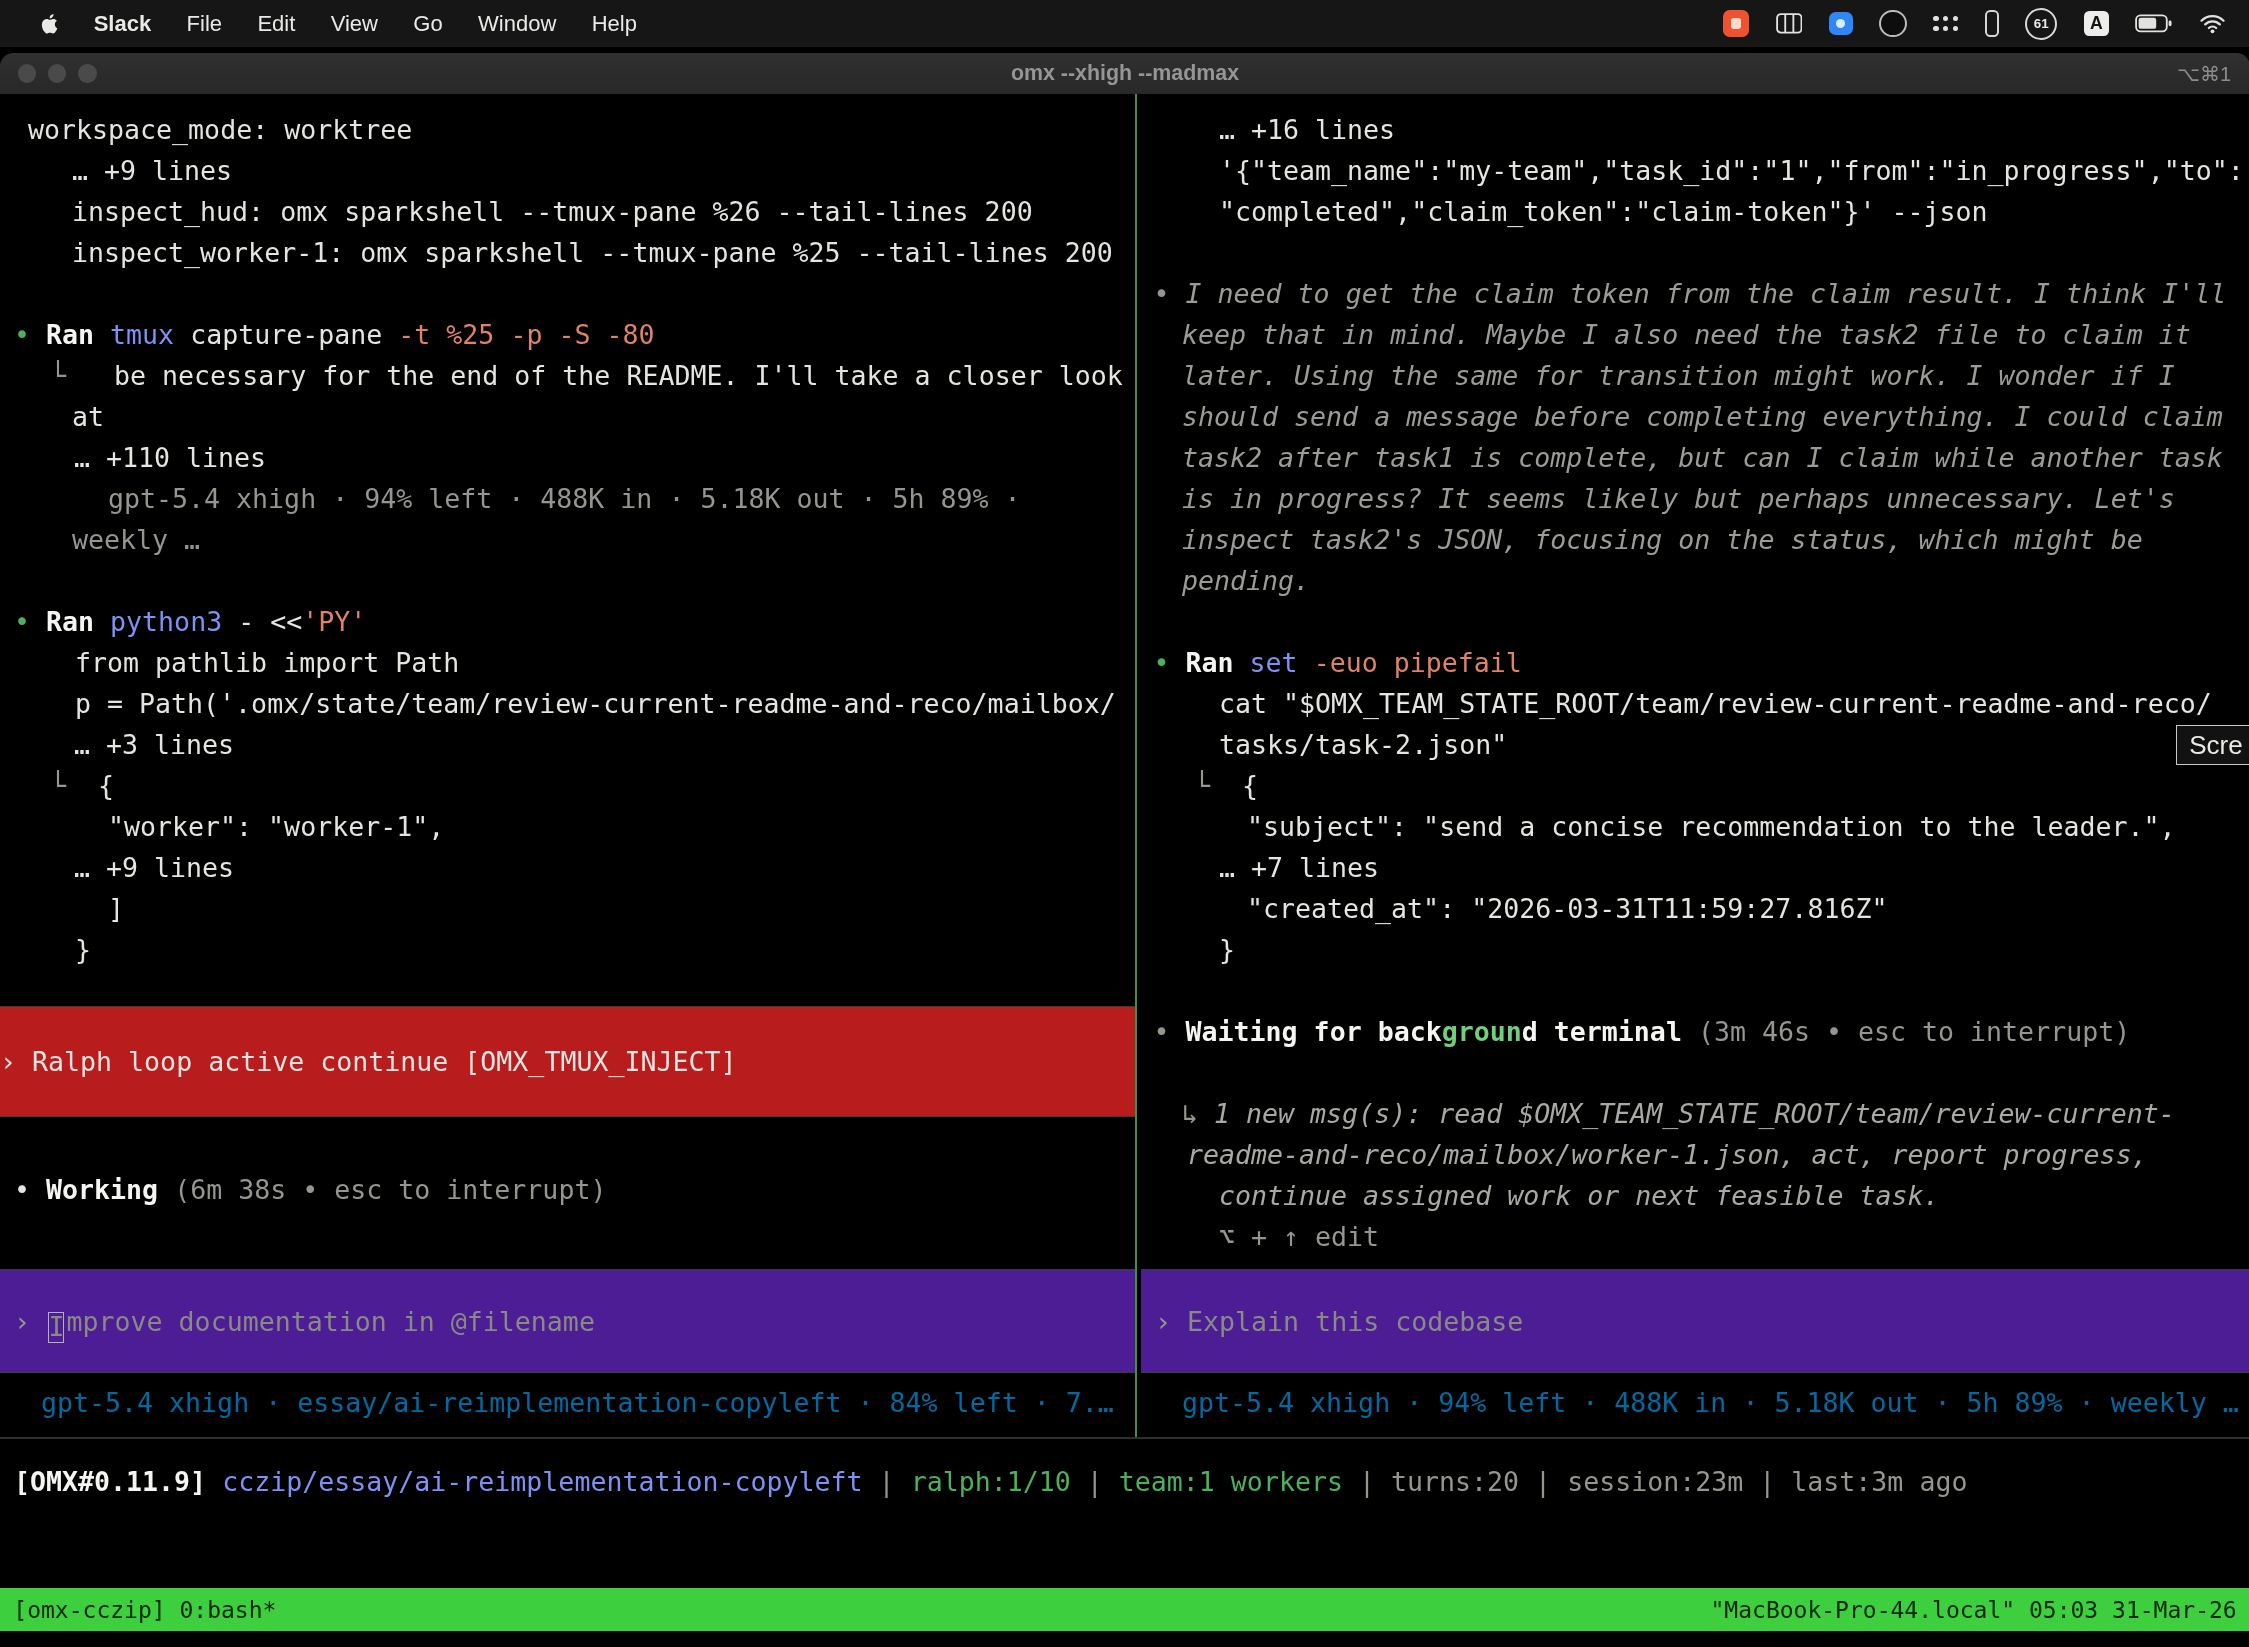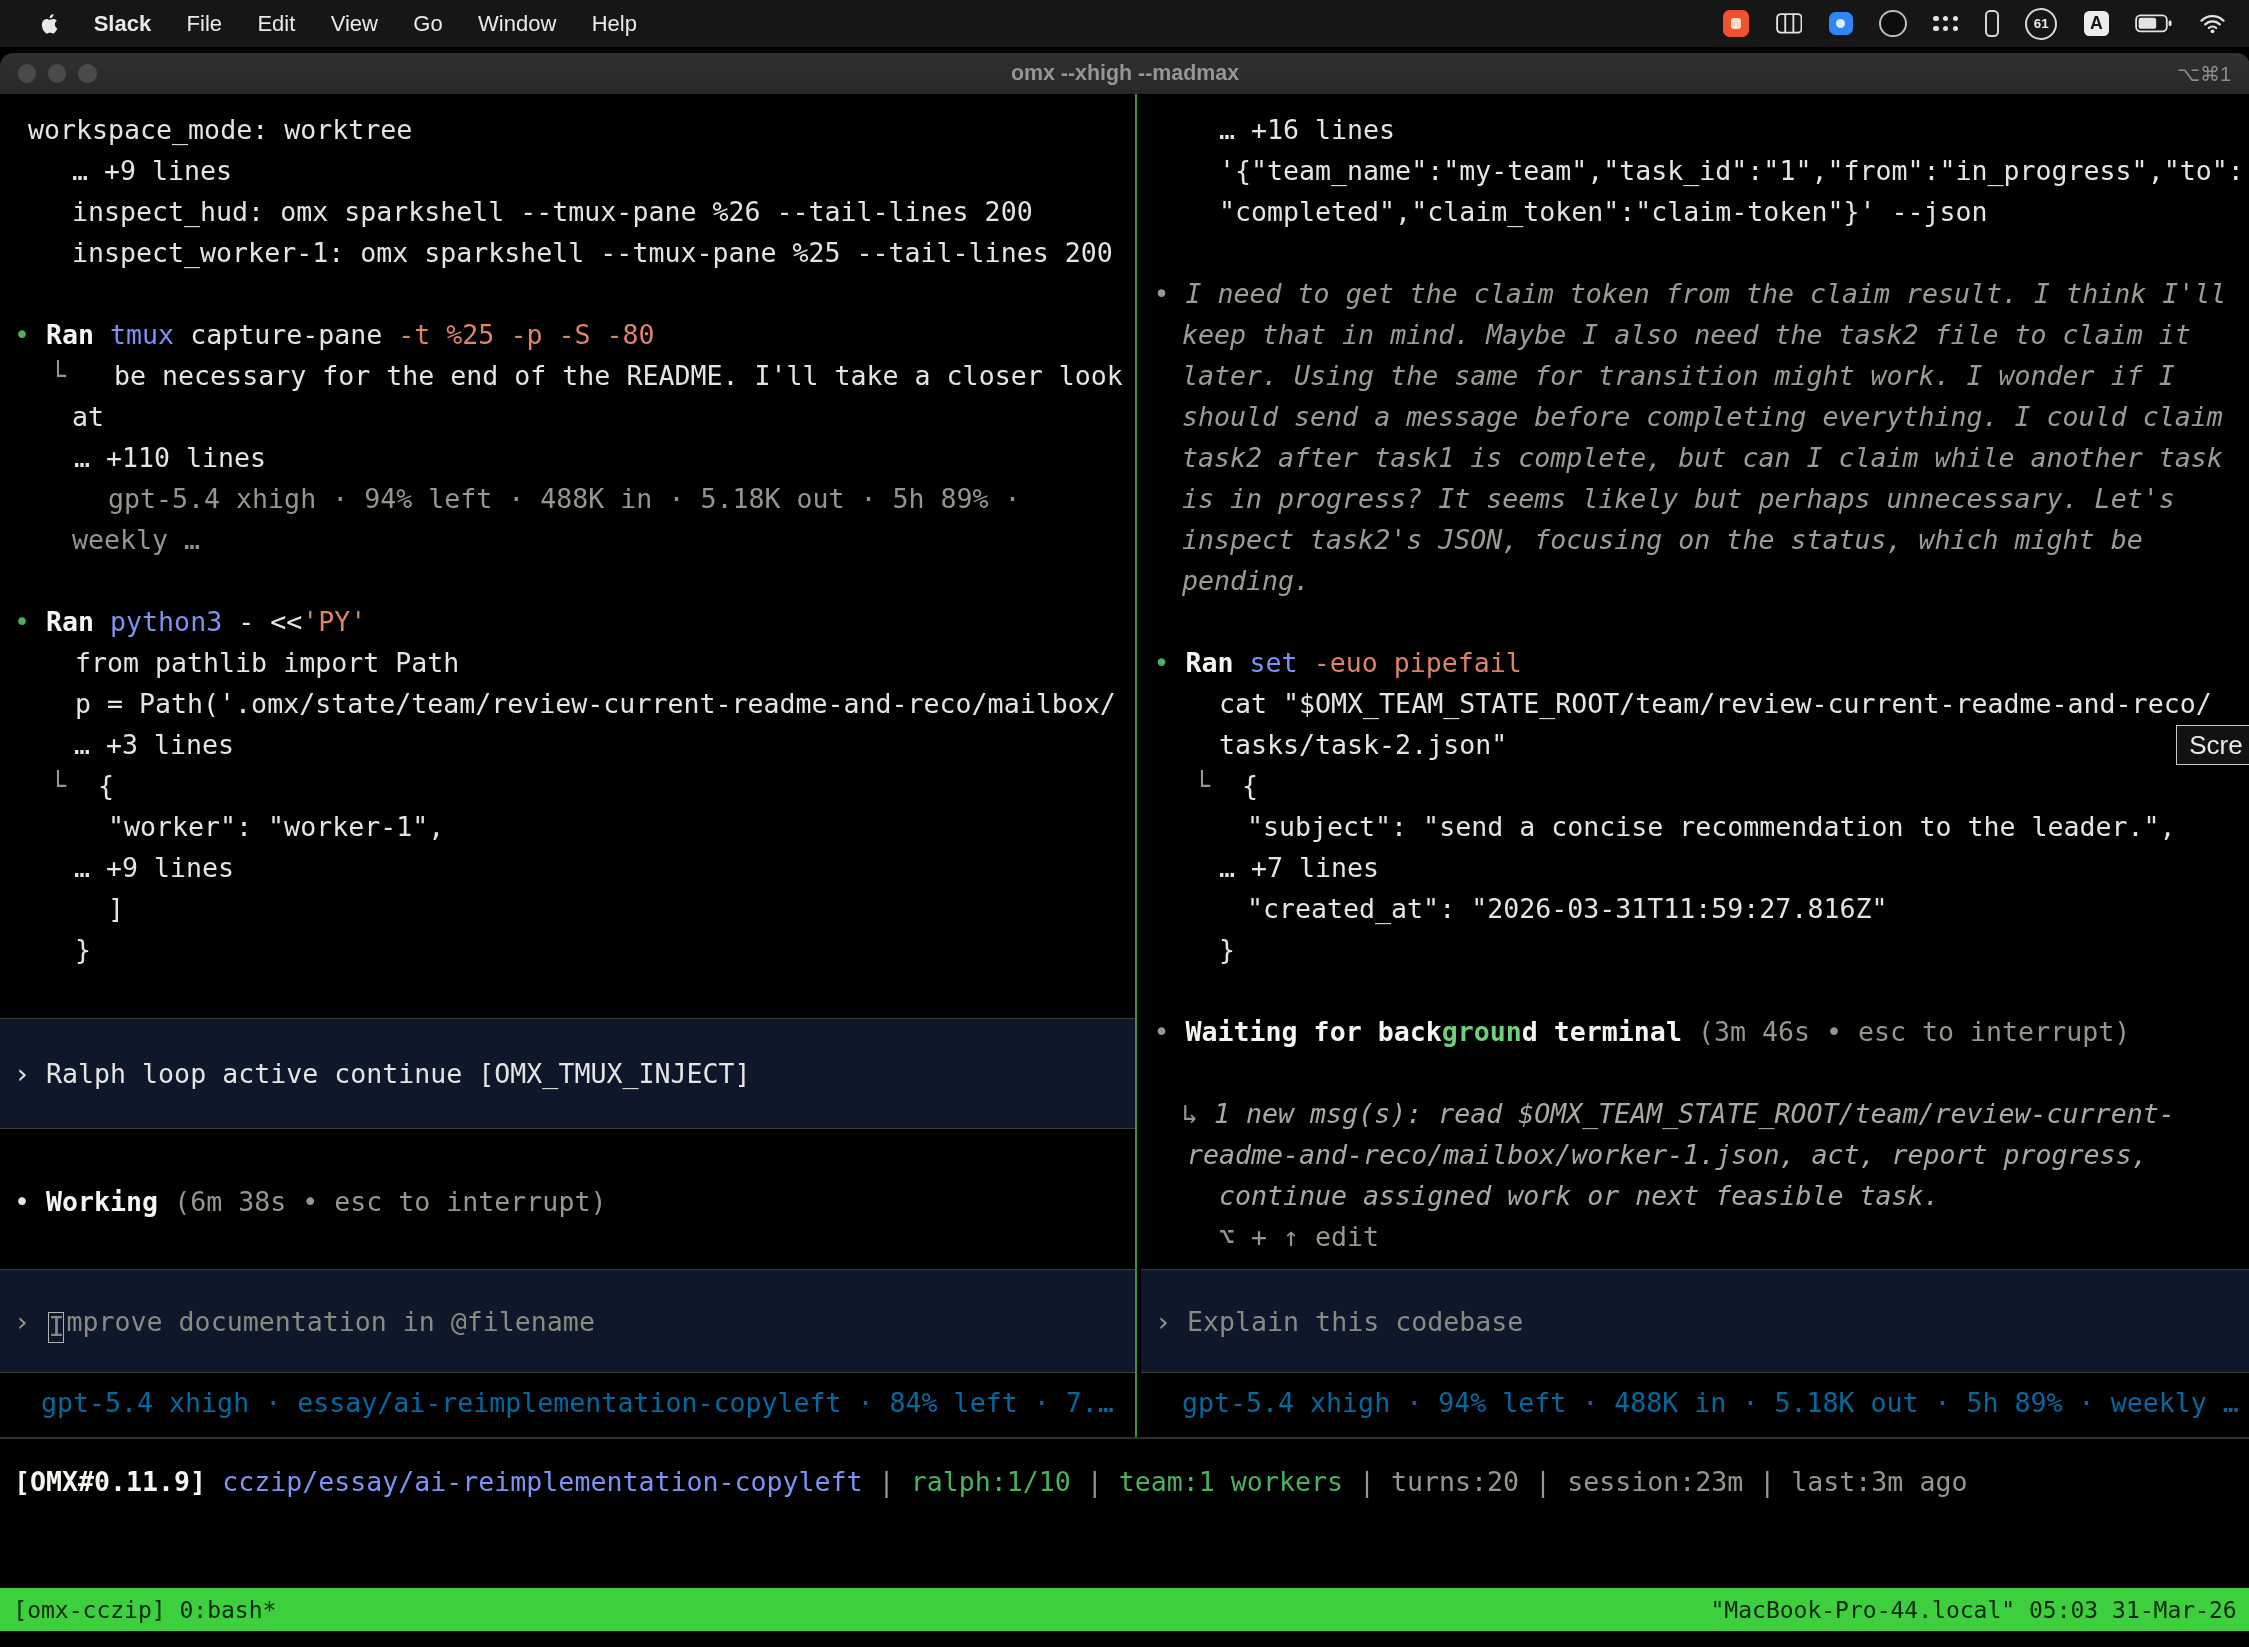--- a/index.html
+++ b/index.html
@@ -36,24 +36,24 @@
   
   .terminal{position:absolute;top:94px;left:0;right:0;height:1553px;background:#000;}
   .pane{position:absolute;top:0;height:1343px;overflow:hidden;}
   .pane-left{left:0;width:1135px;}
   .pane-right{left:1141px;width:1188px;}
   .divider{position:absolute;left:1135px;top:0;width:2.2px;height:1344px;background:#3f9143;}
   .pane-bottom-line{position:absolute;top:1343px;left:0;right:0;height:1.5px;background:#2f2f2b;}
 
   .flow{padding-top:14.8px;}
   .tline{height:41px;line-height:41px;font-size:26.6px;white-space:pre;color:#e4e4e0;}
-  .band{margin-top:48px;height:109px;background:#0f172a;border-top:1.5px solid #3c3c38;border-bottom:1.5px solid #3c3c38;display:flex;align-items:center;padding-left:14px;}
+  .band{margin-top:36px;height:109px;background:#b91c1c;border-top:1.5px solid #3c3c38;border-bottom:1.5px solid #3c3c38;display:flex;align-items:center;}
   .band .tline{height:auto;}
   .working{margin-top:52px;}
-  .input-band{position:absolute;top:1175px;left:0;right:0;height:102px;background:#0f172a;border-top:1.5px solid #3c3c38;border-bottom:1.5px solid #3c3c38;display:flex;align-items:center;padding-left:14px;}
+  .input-band{position:absolute;top:1175px;left:0;right:0;height:102px;background:#4c1d95;border-top:1.5px solid #3c3c38;border-bottom:1.5px solid #3c3c38;display:flex;align-items:center;padding-left:14px;}
   .pane-status{position:absolute;top:1288px;left:41px;height:41px;line-height:41px;font-size:26.6px;white-space:pre;color:#0369a1;text-align:center;}
 
   .omx-line{position:absolute;top:1367px;left:14px;right:0;height:41px;}
   .tmux-bar{position:absolute;top:1494px;left:0;right:0;height:43px;background:#3ecf3e;color:#062606;display:flex;align-items:center;justify-content:space-between;padding:0 13.3px;font-size:23px;white-space:pre;}
 
   
   .c-d{color:#e4e4e0;}
   .c-g{color:#96968f;}
   .c-p{color:#8a8a84;}
   .c-grn{color:#4db05c;}

